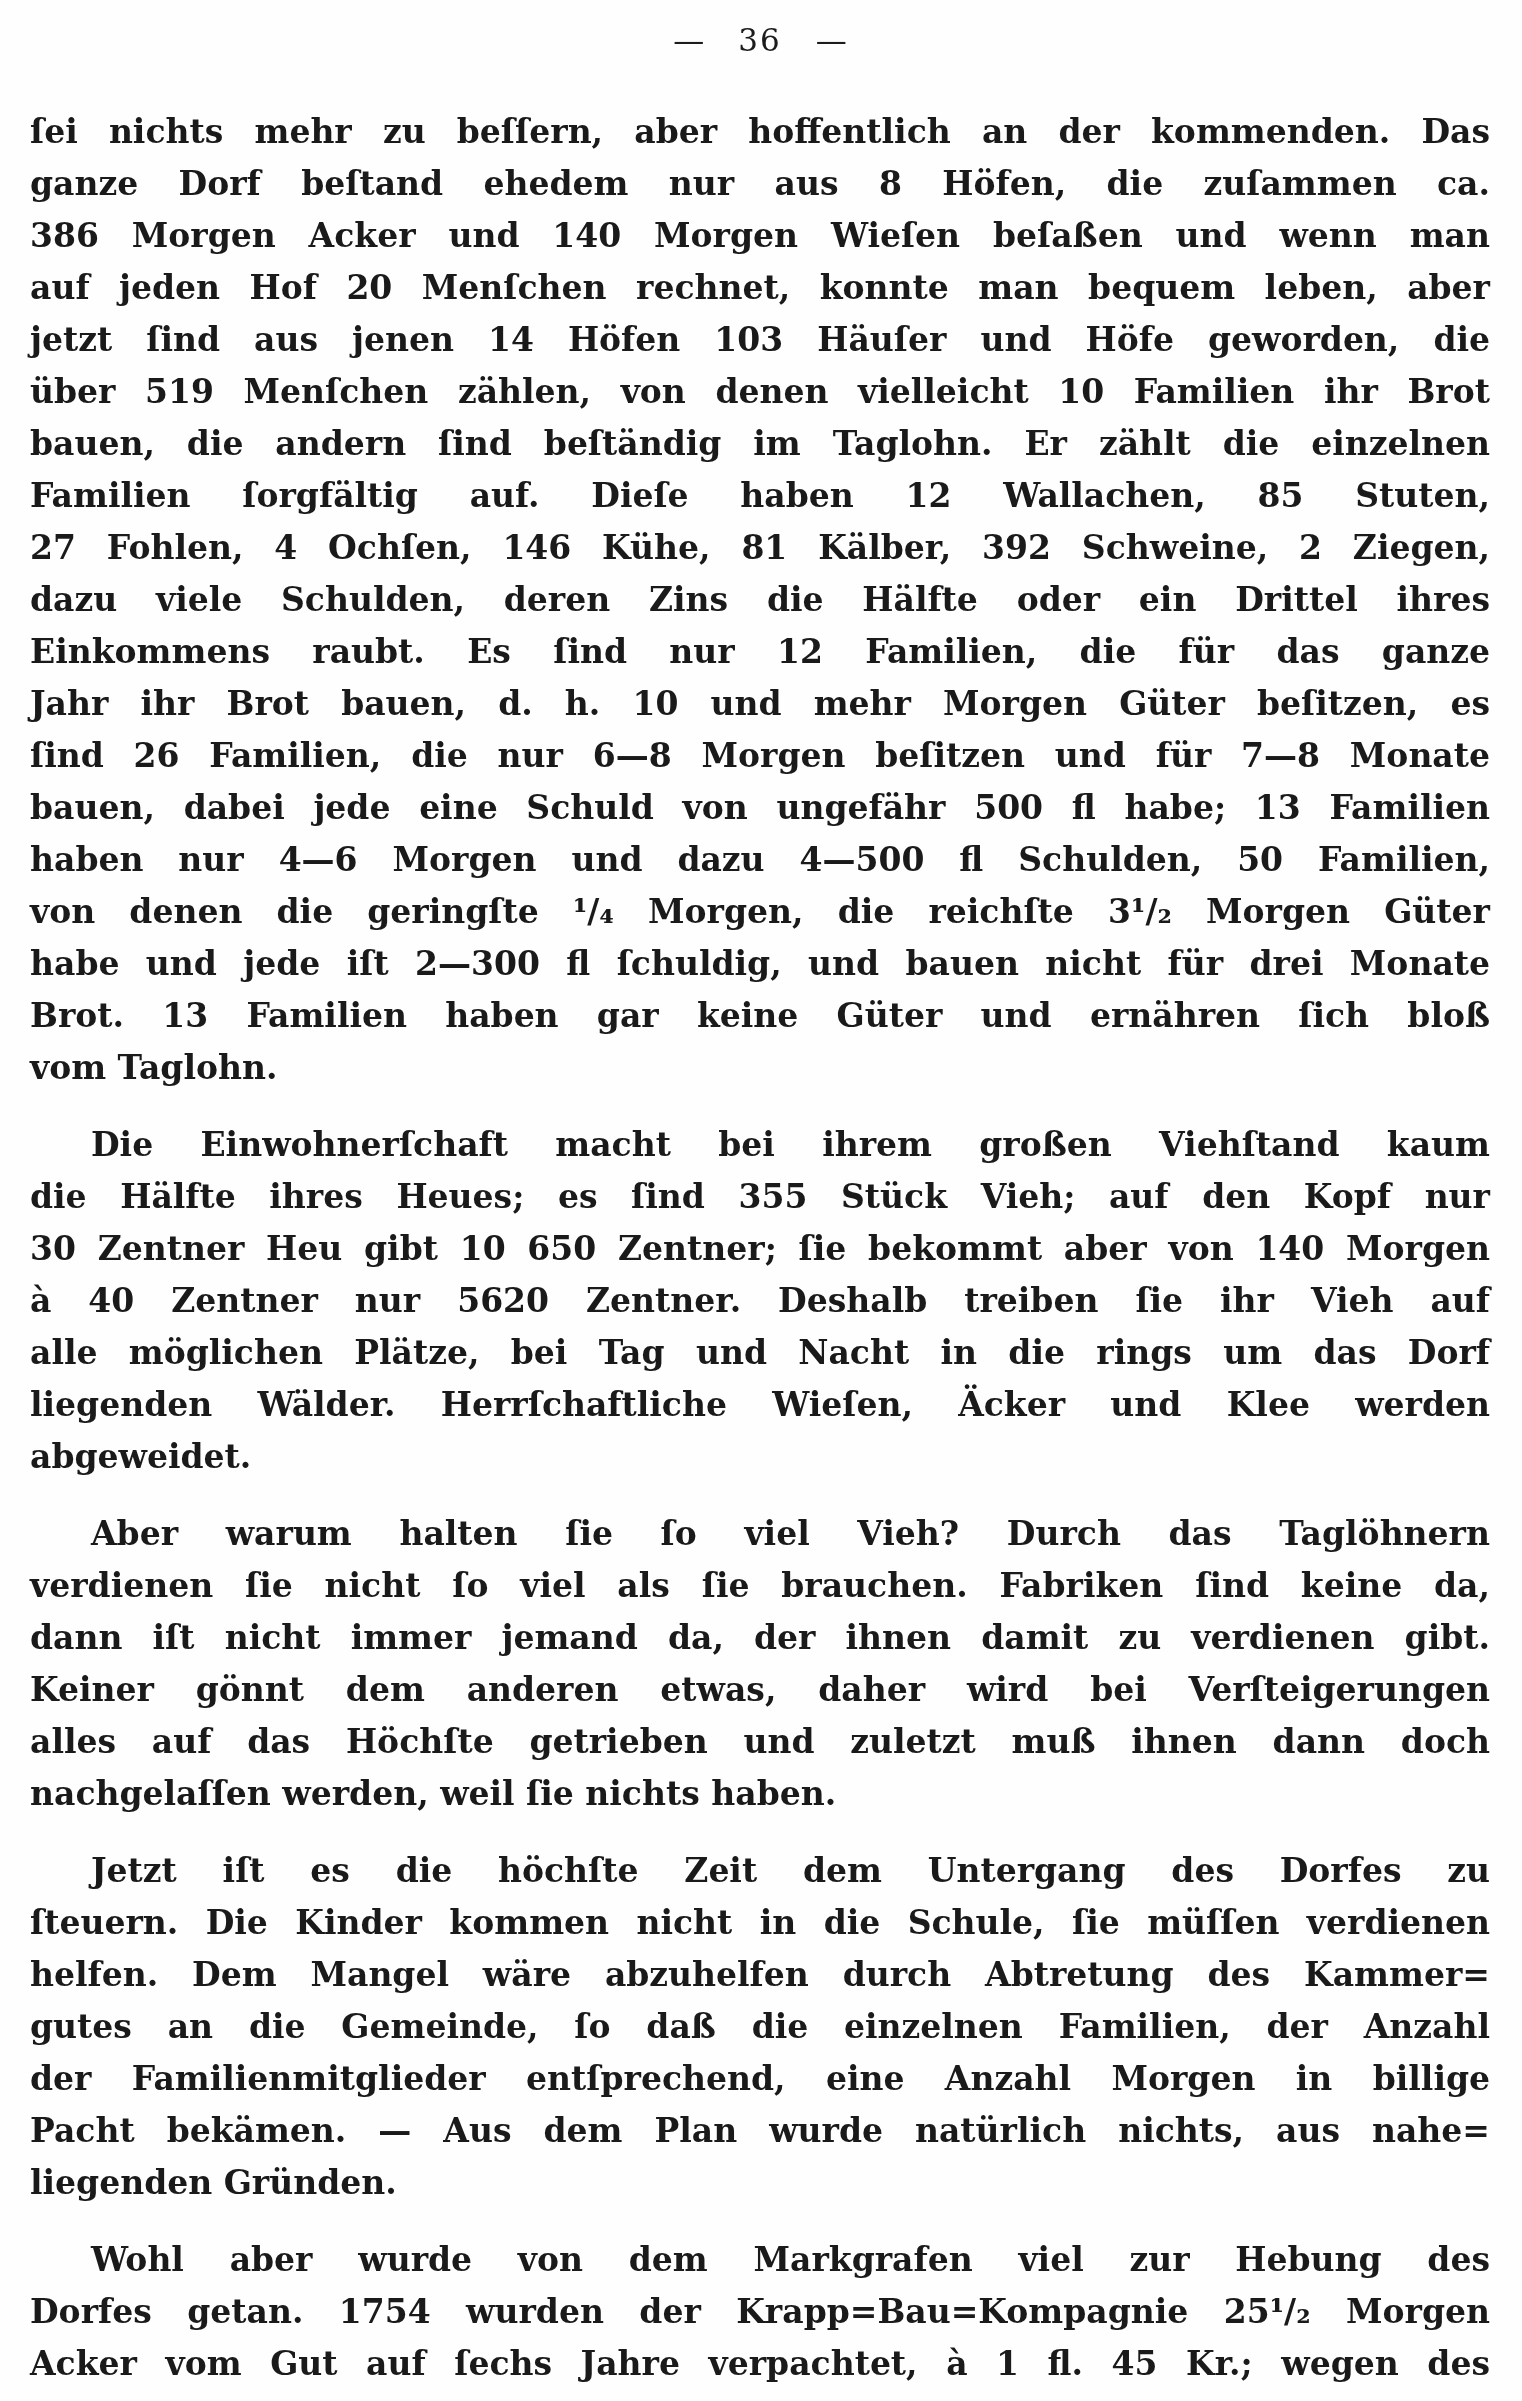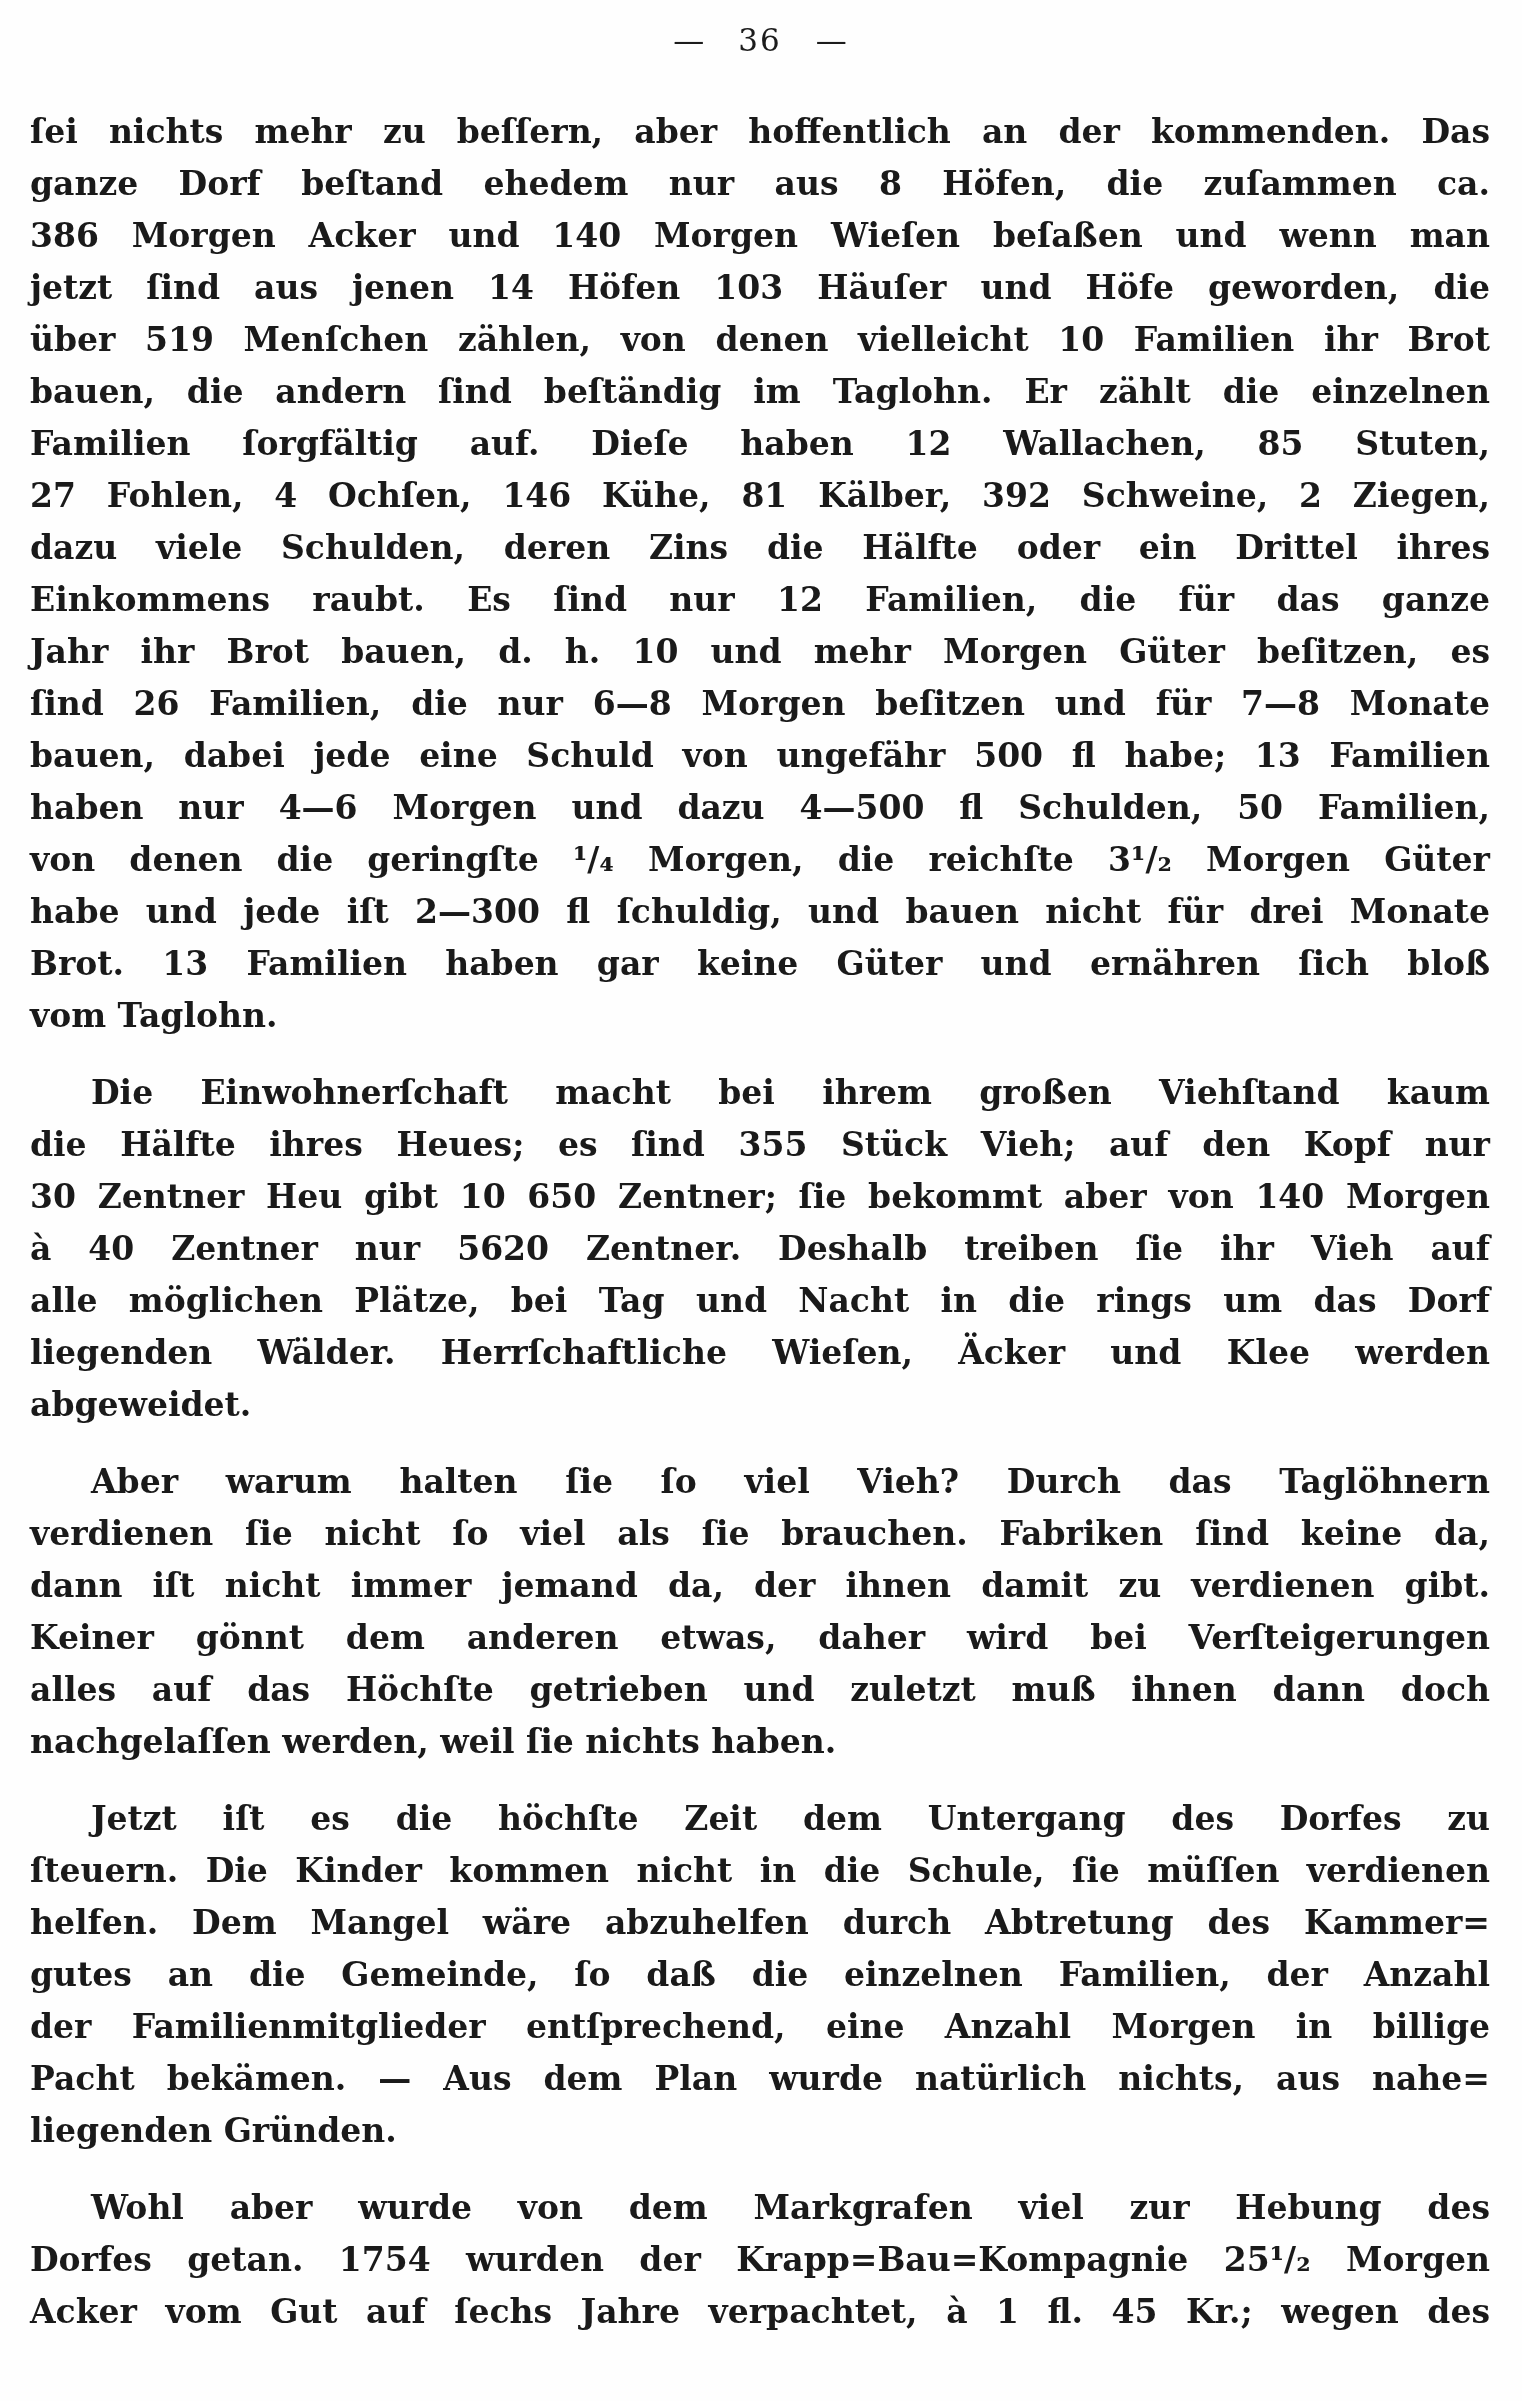--- a/index.html
+++ b/index.html
@@ -62,20 +62,21 @@
   <div class="header">
     <span class="dash">—</span>
     <span class="pagenum">36</span>
     <span class="dash">—</span>
   </div>
   <div class="body-text">
       <div class="paragraph">
         <div class="line justify">ſei nichts mehr zu beſſern, aber hoffentlich an der kommenden. Das</div>
         <div class="line justify">ganze Dorf beſtand ehedem nur aus 8 Höfen, die zuſammen ca.</div>
         <div class="line justify">386 Morgen Acker und 140 Morgen Wieſen beſaßen und wenn man</div>
+        <div class="line justify">auf jeden Hof 20 Menſchen rechnet, konnte man bequem leben, aber</div>
         <div class="line justify">jetzt ſind aus jenen 14 Höfen 103 Häuſer und Höfe geworden, die</div>
         <div class="line justify">über 519 Menſchen zählen, von denen vielleicht 10 Familien ihr Brot</div>
         <div class="line justify">bauen, die andern ſind beſtändig im Taglohn. Er zählt die einzelnen</div>
         <div class="line justify">Familien ſorgfältig auf. Dieſe haben 12 Wallachen, 85 Stuten,</div>
         <div class="line justify">27 Fohlen, 4 Ochſen, 146 Kühe, 81 Kälber, 392 Schweine, 2 Ziegen,</div>
         <div class="line justify">dazu viele Schulden, deren Zins die Hälfte oder ein Drittel ihres</div>
         <div class="line justify">Einkommens raubt. Es ſind nur 12 Familien, die für das ganze</div>
         <div class="line justify">Jahr ihr Brot bauen, d. h. 10 und mehr Morgen Güter beſitzen, es</div>
         <div class="line justify">ſind 26 Familien, die nur 6—8 Morgen beſitzen und für 7—8 Monate</div>
         <div class="line justify">bauen, dabei jede eine Schuld von ungefähr 500 fl habe; 13 Familien</div>

